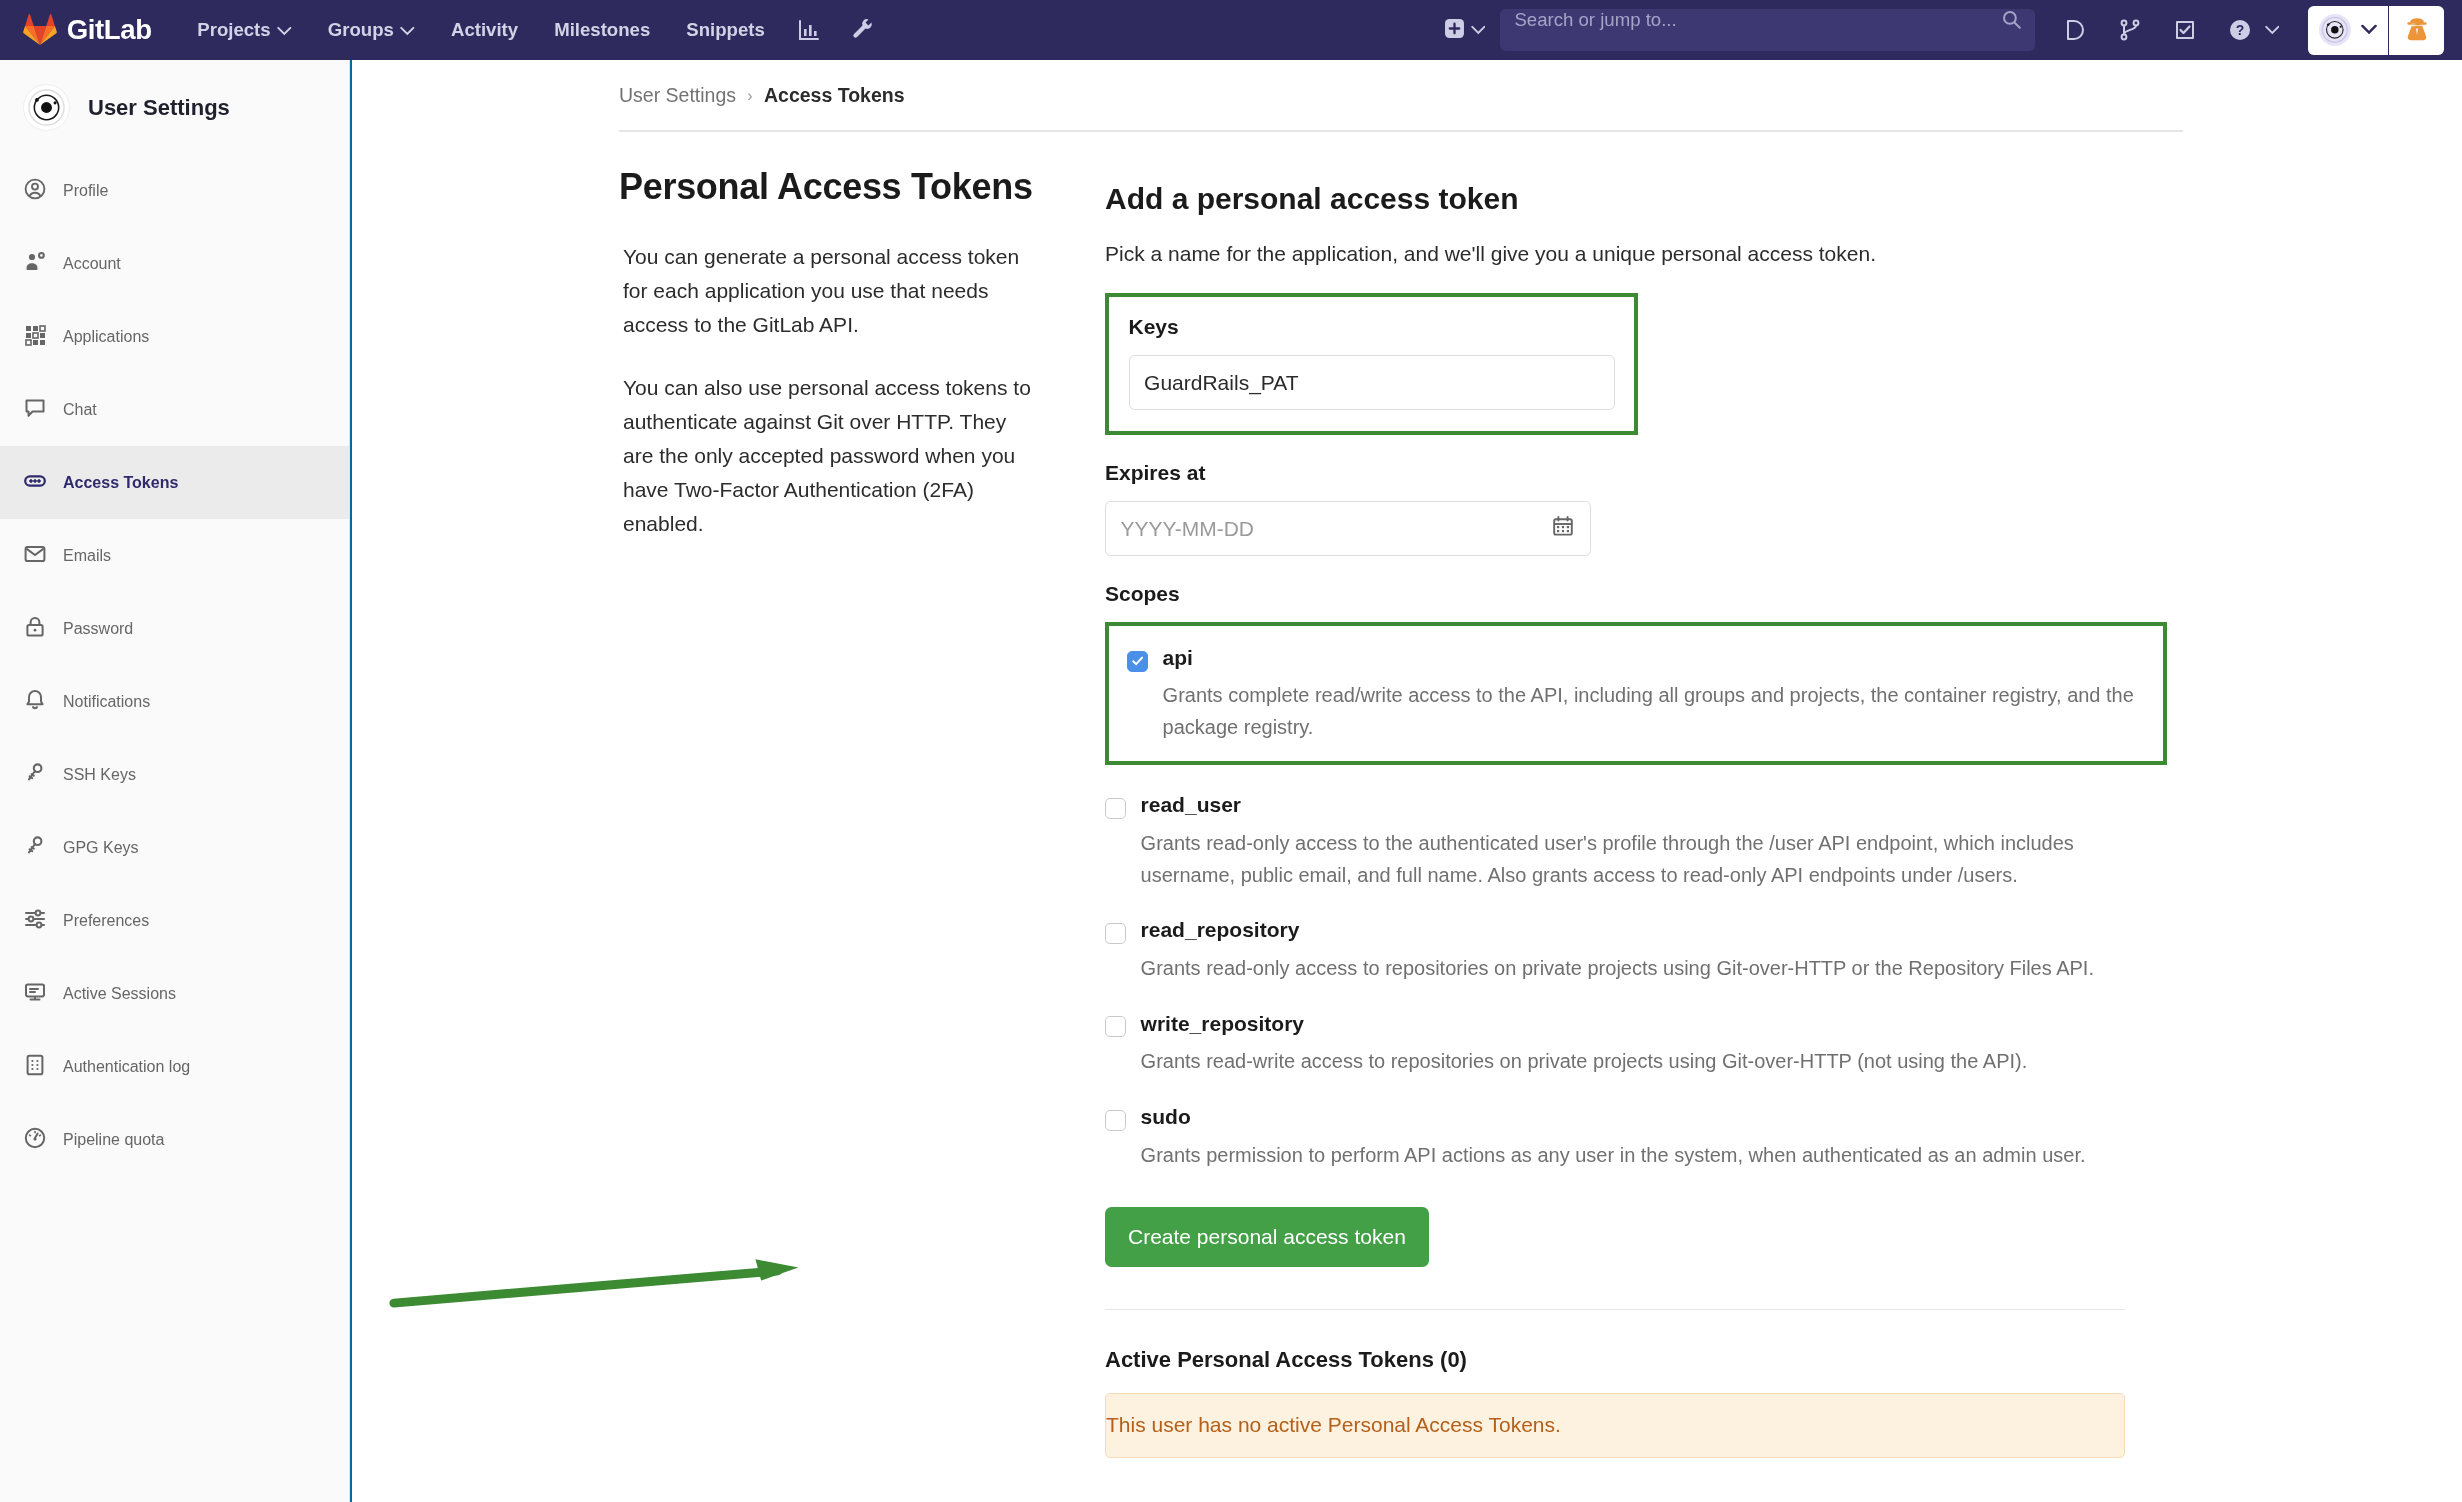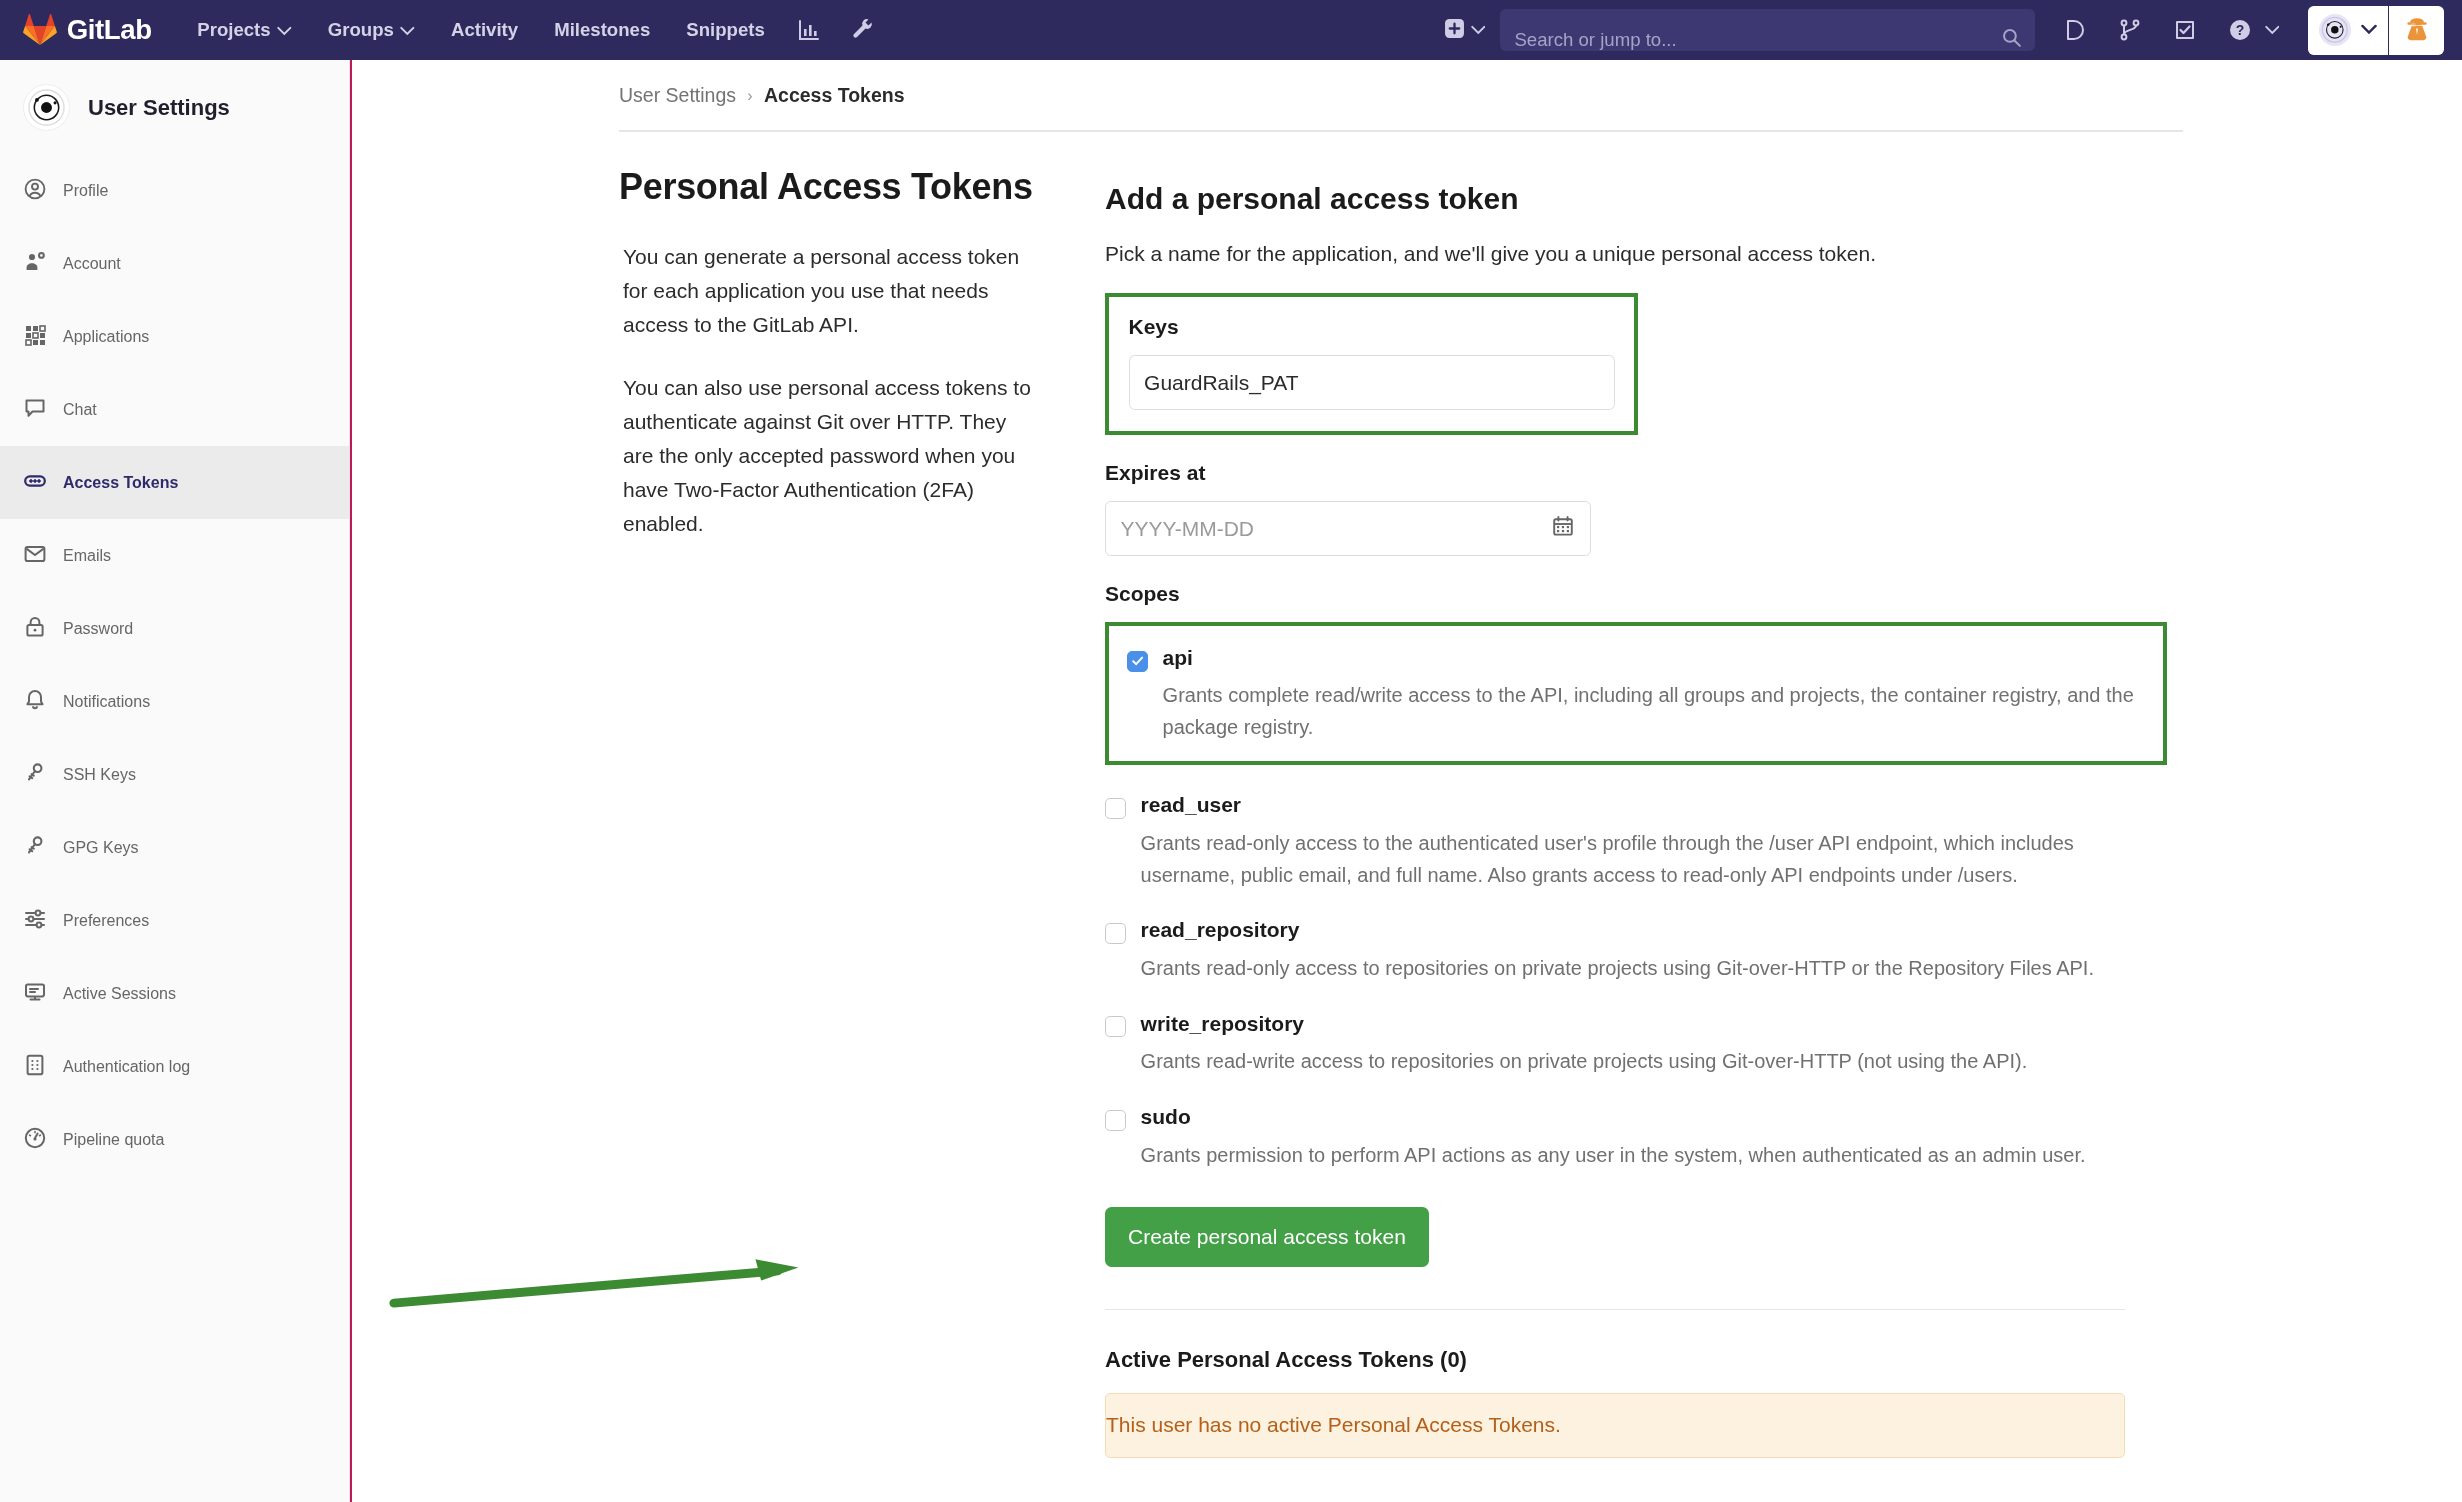--- a/index.html
+++ b/index.html
@@ -3,21 +3,21 @@
 <meta charset="utf-8">
 <style>
   * { box-sizing: border-box; }
   html, body {
     margin: 0; padding: 0;
     width: 2462px; height: 1503px;
     background: #ffffff;
     font-family: "Liberation Sans", sans-serif;
     -webkit-font-smoothing: antialiased;
   }
-  #app { position: relative; width: 2462px; height: 1503px; overflow: hidden; background:#be185d; }
+  #app { position: relative; width: 2462px; height: 1503px; overflow: hidden; background:#0369a1; }
 
   
   .navbar {
     position: absolute; top:0; left:0; width:2462px; height:60px;
     background:#2e2a5d; display:flex; align-items:center; padding:0 18px 0 23px;
   }
   .brand { display:flex; align-items:center; gap:9.7px; margin-right:27.6px; }
   .brand-logo { width:34px; height:34px; }
   .brand-text { color:#fff; font-size:27.6px; font-weight:600; letter-spacing:-0.4px; }
   .nav-links { display:flex; align-items:center; gap:0px; }
@@ -25,21 +25,21 @@
     color:#d3d2e6; font-size:18.6px; font-weight:600; padding:0 18px;
     display:flex; align-items:center; gap:6.5px; white-space:nowrap; cursor:pointer;
   }
   .nav-link .caret { display:inline-block; }
   .nav-ico { padding:0 14.6px; display:flex; align-items:center; cursor:pointer; }
   .nav-spacer { flex:1 1 auto; }
 
   .plus-btn { display:flex; align-items:center; gap:5.7px; margin-right:14.6px; cursor:pointer; }
   .search-box {
     width:535px; height:42px; background:#3d3871; border-radius:5.7px;
-    display:flex; align-items:flex-end; padding:0 13px 0 14.6px; cursor:text;
+    display:flex; align-items:flex-start; padding:0 13px 0 14.6px; cursor:text;
   }
   .search-ph { color:#a6a3c8; font-size:18.6px; flex:1 1 auto; }
   .right-icons { display:flex; align-items:center; gap:0; margin-left:13px; }
   .right-ico { padding:0 15.4px; display:flex; align-items:center; cursor:pointer; }
   .user-pill {
     margin-left:13px; background:#fff; border-radius:5.7px; height:49px;
     display:flex; align-items:center; overflow:hidden;
   }
   .user-pill .seg { display:flex; align-items:center; padding:0 11.3px; height:100%; cursor:pointer; }
   .user-pill .divider { width:1.6px; height:49px; background:#2e2a5d; }

